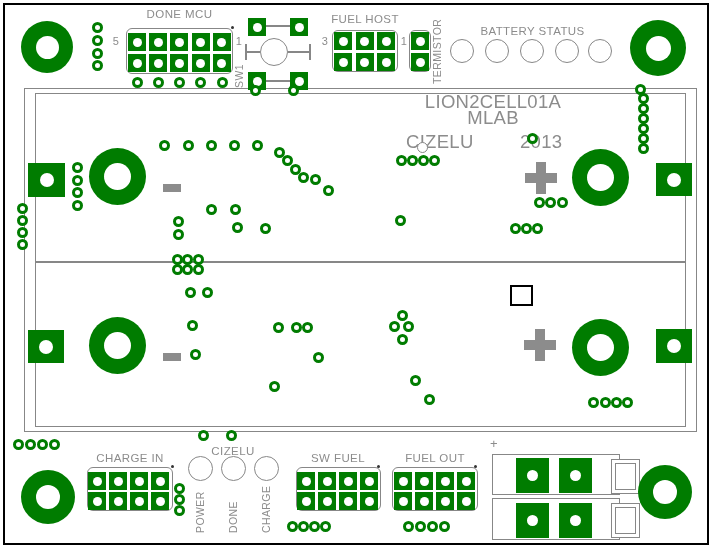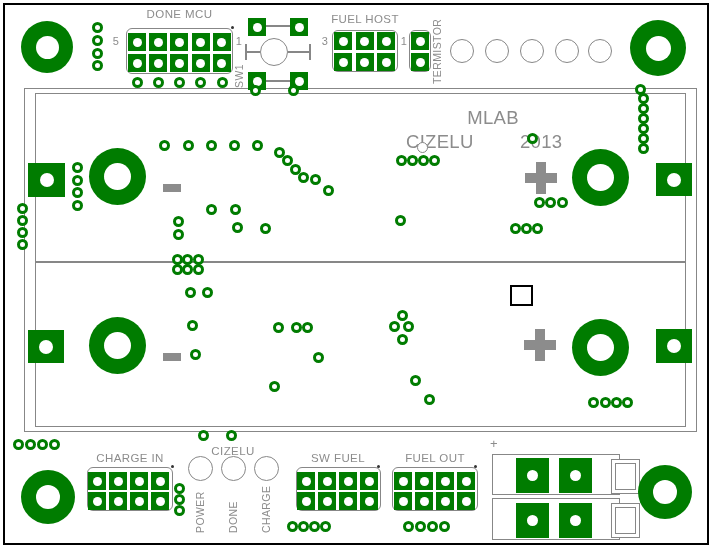--- a/index.html
+++ b/index.html
@@ -54,20 +54,21 @@
   <div class="outline" style="left:35px;top:93px;width:651px;height:169px"></div>
   <div class="outline" style="left:35px;top:262px;width:651px;height:165px"></div>
 
   <div class="lbl" style="left:126px;top:8px;width:107px">DONE MCU</div>
   <div class="lbl sm" style="left:110px;top:35px;width:12px">5</div>
   <div class="lbl sm" style="left:233px;top:35px;width:12px">1</div>
   <div class="lbl" style="left:322px;top:13px;width:86px">FUEL HOST</div>
   <div class="lbl sm" style="left:319px;top:35px;width:12px">3</div>
   <div class="lbl sm" style="left:398px;top:35px;width:12px">1</div>
   <div class="vtext" style="left:430px;top:2px;height:82px">TERMISTOR</div>
+  <div class="lbl" style="left:460px;top:25px;width:145px">BATTERY STATUS</div>
   <div class="vtext" style="left:232px;top:40px;height:48px">SW1</div>
 
   <div class="gline" style="left:266px;top:25px;width:24px;height:1.5px"></div>
   <div class="gline" style="left:266px;top:80px;width:24px;height:1.5px"></div>
   <div class="gline" style="left:245px;top:44px;width:1.5px;height:16px"></div>
   <div class="gline" style="left:309px;top:44px;width:1.5px;height:16px"></div>
   <div class="gline" style="left:246px;top:51px;width:14px;height:1.5px"></div>
   <div class="gline" style="left:288px;top:51px;width:21px;height:1.5px"></div>
   <div class="pad" style="left:248px;top:18px">
       <div></div>
@@ -76,20 +77,21 @@
       <div></div>
     </div>
   <div class="pad" style="left:248px;top:72px">
       <div></div>
     </div>
   <div class="pad" style="left:290px;top:72px">
       <div></div>
     </div>
   <div class="ring" style="left:260px;top:38px;width:28px;height:28px"></div>
 
+  <div class="title" style="left:403px;top:91px;width:180px">LION2CELL01A</div>
   <div class="title" style="left:403px;top:107px;width:180px">MLAB</div>
   <div class="title" style="left:406px;top:131px">CIZELU</div>
   <div class="title" style="left:520px;top:131px">2013</div>
 
   <div class="grayshape" style="left:163px;top:184px;width:18px;height:8px"></div>
   <div class="grayshape" style="left:525px;top:173px;width:32px;height:10px"></div>
   <div class="grayshape" style="left:536px;top:162px;width:10px;height:32px"></div>
   <div class="grayshape" style="left:163px;top:353px;width:18px;height:8px"></div>
   <div class="grayshape" style="left:524px;top:340px;width:32px;height:10px"></div>
   <div class="grayshape" style="left:535px;top:329px;width:10px;height:32px"></div>

